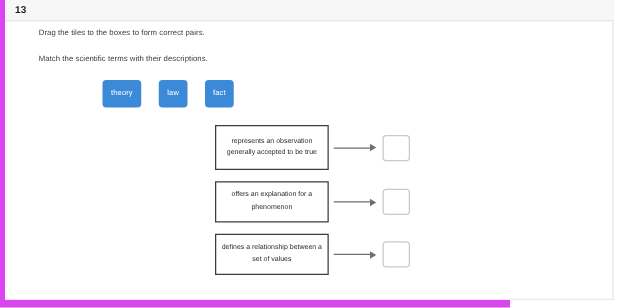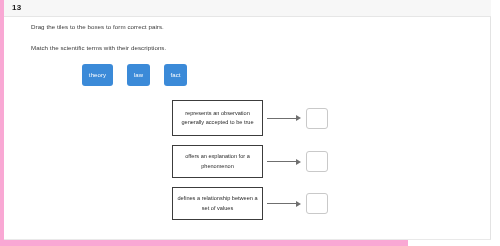--- a/index.html
+++ b/index.html
@@ -11,21 +11,21 @@
     width: 500px;
     height: 246px;
     font-family: "Liberation Sans", sans-serif;
     color: #222222;
     overflow: hidden;
   }
   .page {
     position: relative;
     width: 408px;
     height: 246px;
-    background: #f9a8d4;
+    background: #d946ef;
     box-sizing: border-box;
   }
   .page-frame {
     position: absolute;
     left: 4px;
     top: 0;
     width: 487px;
     height: 240px;
     background: #ffffff;
     border-right: 1px solid #e3e3e3;

